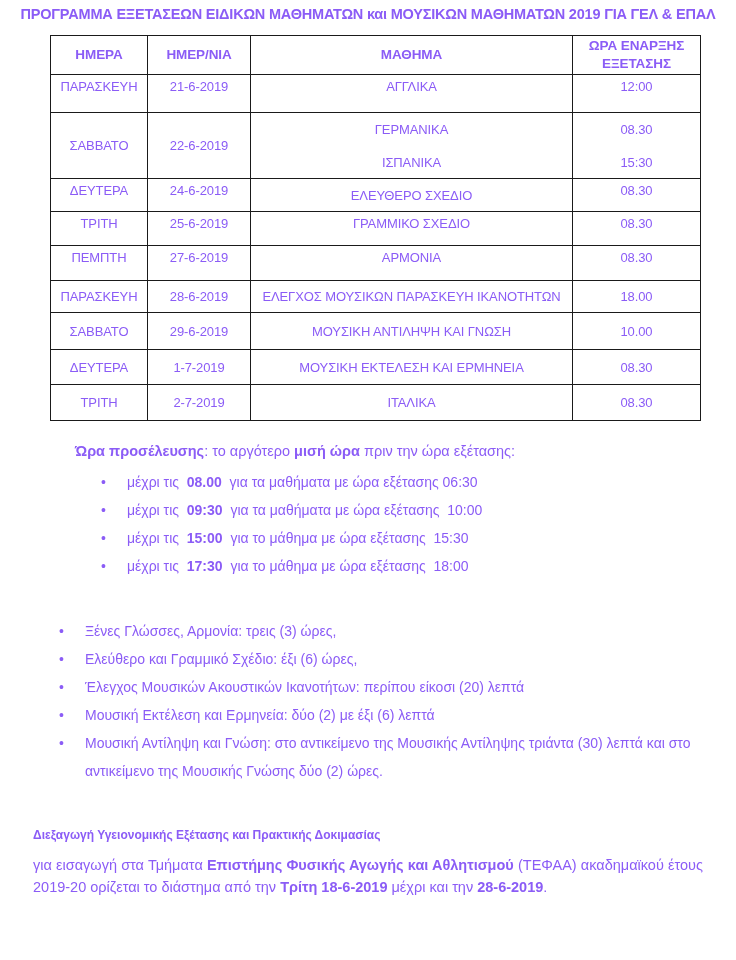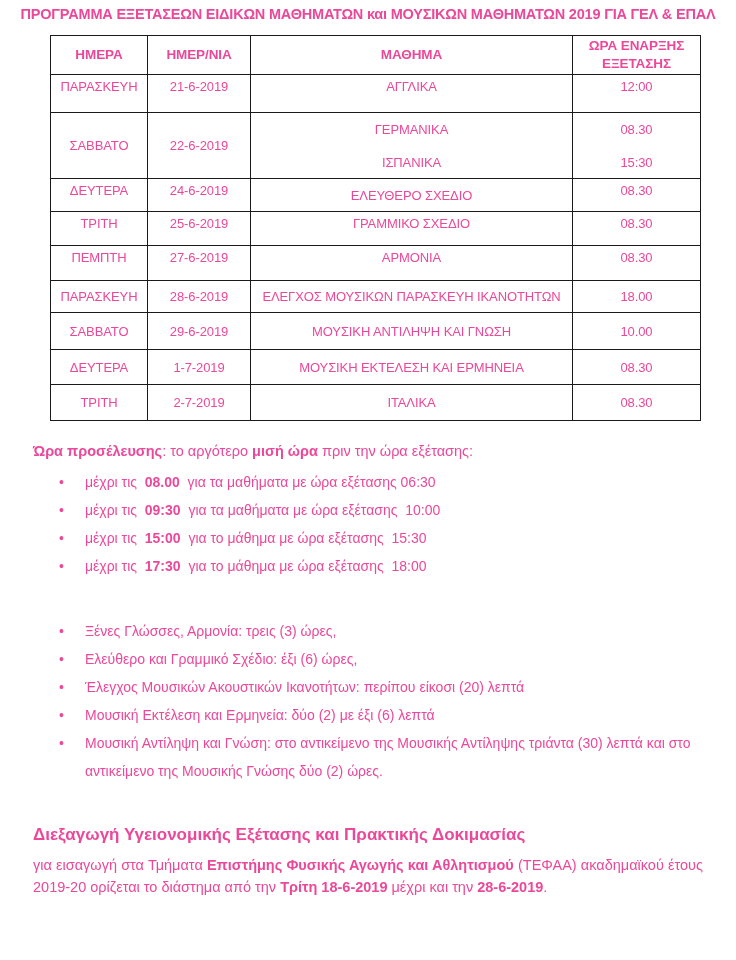--- a/index.html
+++ b/index.html
@@ -1,18 +1,18 @@
 <!DOCTYPE html>
 <html><head>
 <meta charset="utf-8">
 <style>
   html,body{margin:0;padding:0;background:#fff;}
   .page{
     width:736px;height:960px;box-sizing:border-box;
-    background:#ffffff;color:#ec4899;
+    background:#ffffff;color:#8b5cf6;
     font-family:"Liberation Sans",sans-serif;
     padding:6px 33px 0 33px;overflow:hidden;
   }
   .title{
     margin:0 -29px 13px -29px;
     text-align:center;font-weight:bold;font-size:14.5px;
     letter-spacing:-0.2px;white-space:nowrap;
   }
   table.exam{
     border-collapse:collapse;table-layout:fixed;
@@ -32,34 +32,34 @@
   tr.r4{height:36px;} tr.r5{height:35px;} tr.r6{height:32px;} tr.r7{height:37px;}
   tr.r8{height:35px;} tr.r9{height:36px;}
   td .line{line-height:17px;}
   td .gap{margin-top:16px;}
   tr.r1 td{vertical-align:top;padding-top:8px;}
   tr.r1 td.c-day,tr.r1 td.c-date{vertical-align:middle;padding-top:0;}
 
   .section{margin:0;}
   .sec-heading{font-size:14.5px;line-height:20px;white-space:pre-wrap;}
   .sec-heading b,.bullet b,.para b{font-weight:bold;}
-  .arrival{margin-top:20px;}
+  .arrival{margin-top:20px;margin-left:42px;}
   .bullets{margin-top:7px;}
   .bullet{
     position:relative;padding-left:52px;line-height:28px;
     font-size:14px;white-space:pre-wrap;
   }
   .bullet .dot{
     position:absolute;left:26px;top:0;line-height:28px;font-size:14px;
   }
   .duration{margin-top:37px;}
   .duration .bullets{margin-top:8px;}
   .duration .bullet{line-height:28px;}
   .health{margin-top:40px;}
-  .health .sec-heading{font-size:17px;}
+  .health .sec-heading{font-size:12px;}
   .para{
     margin-top:9px;font-size:14.5px;line-height:22px;
     text-align:justify;
   }
 </style>
 </head>
 <body>
 
 <div class="page">
 

